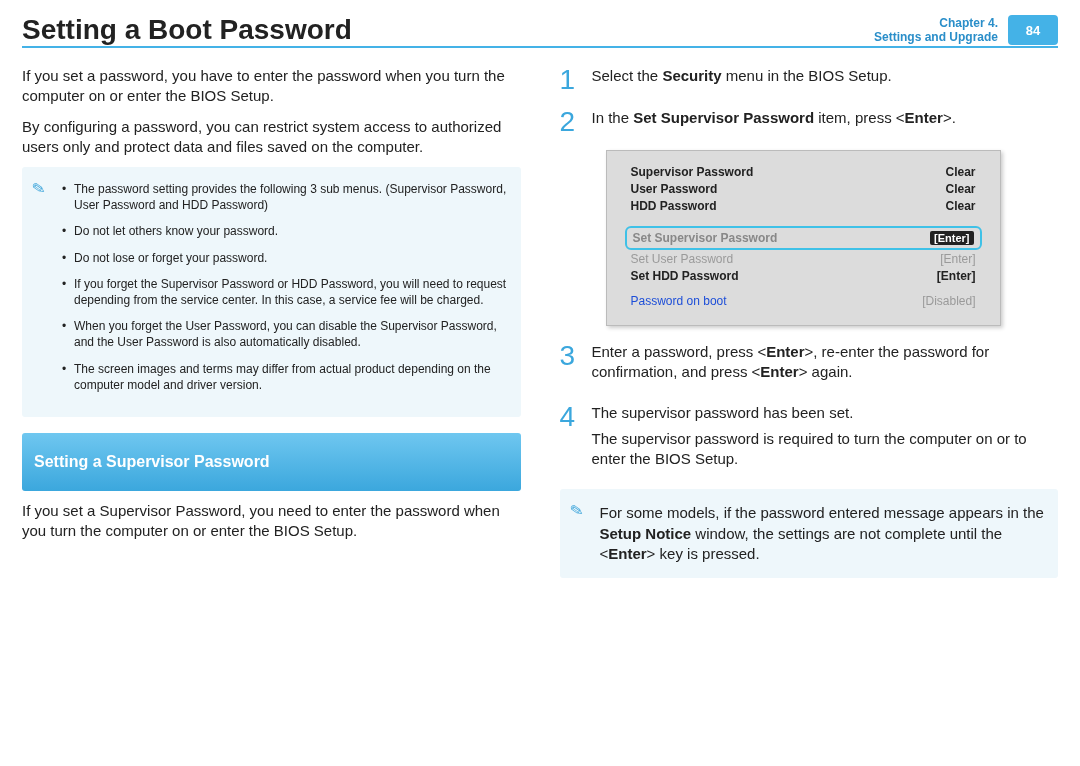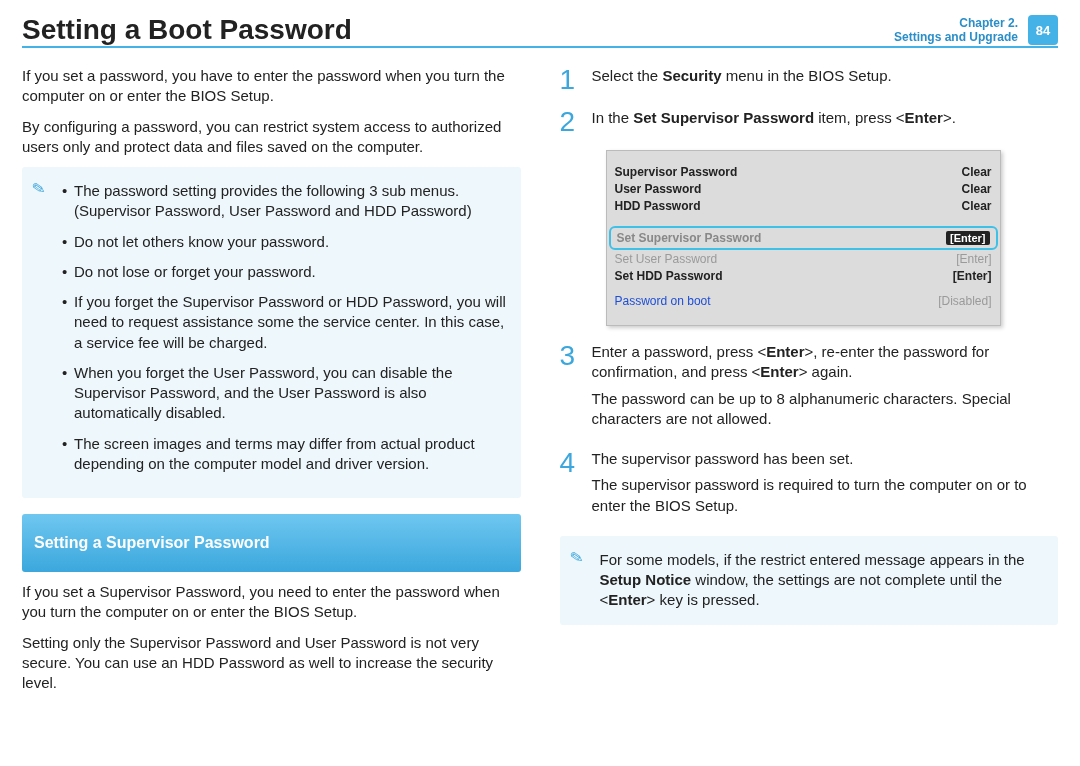--- a/index.html
+++ b/index.html
@@ -2,81 +2,80 @@
 <html><head>
 <meta charset="utf-8">
 <style>
   * { box-sizing: border-box; margin: 0; padding: 0; }
   body { font-family: "Segoe UI", Arial, sans-serif; color: #222; width: 1080px; background: #fff; }
   .page { padding: 14px 22px 22px 22px; }
   .header { display: flex; align-items: center; justify-content: space-between; border-bottom: 2px solid #44b2e7; margin-bottom: 18px; }
   .title { font-size: 28px; font-weight: 700; }
   .chap-wrap { display: flex; align-items: center; gap: 10px; }
   .chap-text { text-align: right; color: #2a8ec9; font-weight: 700; font-size: 12px; line-height: 1.2; }
-  .page-badge { background: #44b2e7; color: #fff; width: 30px; height: 30px; border-radius: 4px; display:flex;align-items:center;justify-content:center;font-weight:700;font-size:13px;}
+  .page-badge { background: #44b2e7; color: #fff; width: 50px; height: 30px; border-radius: 4px; display:flex;align-items:center;justify-content:center;font-weight:700;font-size:13px;}
   .cols { display: flex; gap: 39px; }
   .col { flex: 1; }
   p { font-size: 15px; line-height: 1.35; margin-bottom: 10px; }
   .note-box { background: #eef7fb; border-radius: 3px; padding: 14px 14px 14px 40px; margin: 10px 0 16px 0; position: relative; }
   .note-box .note-icon { position: absolute; left: 10px; top: 12px; color:#3fa6db; font-size:16px; transform: rotate(-10deg); }
   .note-box ul { list-style: none; }
-  .note-box li { position: relative; padding-left: 12px; margin-bottom: 10px; font-size: 15px; line-height:1.35; }
+  .note-box li { position: relative; padding-left: 12px; margin-bottom: 10px; font-size: 12px; line-height:1.35; }
   .note-box li::before { content: "•"; position: absolute; left: 0; top: 0; }
   .note-box.small p { font-size: 15px; margin:0; }
   .section-bar { background: linear-gradient(#6fc7f0, #3ba7dd); color: #fff; font-weight: 700; padding: 20px 12px; border-radius: 3px; margin: 6px 0 10px 0; font-size: 16px; }
   .step { display: flex; gap: 10px; margin-bottom: 14px; }
   .step-num { color: #3ba7dd; font-size: 28px; font-weight: 300; line-height: 1; width: 22px; flex-shrink:0; font-family: Arial, sans-serif;}
   .step-body { flex: 1; }
   .step-body p { margin-bottom: 6px; }
-  .bios-panel { background: #dcdcdc; border: 1px solid #bbb; width: 395px; margin: 8px 16px 16px 46px; padding: 14px 8px; font-family: Arial, sans-serif; box-shadow: 2px 2px 4px rgba(0,0,0,0.2);}
+  .bios-panel { background: #dcdcdc; border: 1px solid #bbb; width: 395px; margin: 8px 16px 16px 46px; padding: 14px 24px; font-family: Arial, sans-serif; box-shadow: 2px 2px 4px rgba(0,0,0,0.2);}
   .bios-row { display: flex; justify-content: space-between; font-size: 12px; font-weight: 700; color: #222; margin-bottom: 3px; }
   .bios-row.dim { color: #9a9a9a; font-weight:400;}
   .bios-sep { height: 8px; }
   .bios-highlight { border: 2px solid #3fc1e7; border-radius: 6px; padding: 3px 6px; margin: 2px -6px; }
   .bios-highlight .bios-row { color: #888; margin-bottom:0;}
   .bios-highlight .val-enter { background:#222; color:#fff; padding:0 4px; border-radius:2px; font-size:11px; display:inline-block; line-height:14px;}
   b { font-weight: 700; }
 </style>
 </head>
 <body>
 
 <div class="page">
 
   <div class="header">
     <div class="title">Setting a Boot Password</div>
     <div class="chap-wrap">
       <div class="chap-text">
-        <div>Chapter 2.</div>
+        <div>Chapter 4.</div>
         <div>Settings and Upgrade</div>
       </div>
       <div class="page-badge">84</div>
     </div>
   </div>
 
   <div class="cols">
 
     <div class="col">
       <p>If you set a password, you have to enter the password when you turn the computer on or enter the BIOS Setup.</p>
       <p>By configuring a password, you can restrict system access to authorized users only and protect data and files saved on the computer.</p>
 
       <div class="note-box">
         <span class="note-icon">✎</span>
         <ul>
           <li>The password setting provides the following 3 sub menus. (Supervisor Password, User Password and HDD Password)</li>
           <li>Do not let others know your password.</li>
           <li>Do not lose or forget your password.</li>
-          <li>If you forget the Supervisor Password or HDD Password, you will need to request assistance some the service center. In this case, a service fee will be charged.</li>
+          <li>If you forget the Supervisor Password or HDD Password, you will need to request depending from the service center. In this case, a service fee will be charged.</li>
           <li>When you forget the User Password, you can disable the Supervisor Password, and the User Password is also automatically disabled.</li>
           <li>The screen images and terms may differ from actual product depending on the computer model and driver version.</li>
         </ul>
       </div>
 
       <div class="section-bar">Setting a Supervisor Password</div>
       <p>If you set a Supervisor Password, you need to enter the password when you turn the computer on or enter the BIOS Setup.</p>
-      <p>Setting only the Supervisor Password and User Password is not very secure. You can use an HDD Password as well to increase the security level.</p>
     </div>
 
     <div class="col">
 
       <div class="step">
         <div class="step-num">1</div>
         <div class="step-body">
           <p><span>Select the </span><b>Security</b><span> menu in the BIOS Setup.</span></p>
         </div>
       </div>
@@ -120,32 +119,31 @@
         <div class="bios-row dim">
             <span style="color:#1d4ed8">Password on boot</span>
             <span>[Disabled]</span>
           </div>
       </div>
 
       <div class="step">
         <div class="step-num">3</div>
         <div class="step-body">
           <p><span>Enter a password, press &lt;</span><b>Enter</b><span>&gt;, re-enter the password for confirmation, and press &lt;</span><b>Enter</b><span>&gt; again.</span></p>
-          <p>The password can be up to 8 alphanumeric characters. Special characters are not allowed.</p>
         </div>
       </div>
 
       <div class="step">
         <div class="step-num">4</div>
         <div class="step-body">
           <p>The supervisor password has been set.</p>
           <p>The supervisor password is required to turn the computer on or to enter the BIOS Setup.</p>
         </div>
       </div>
 
       <div class="note-box small">
         <span class="note-icon">✎</span>
-        <p><span>For some models, if the restrict entered message appears in the </span><b>Setup Notice</b><span> window, the settings are not complete until the &lt;</span><b>Enter</b><span>&gt; key is pressed.</span></p>
+        <p><span>For some models, if the password entered message appears in the </span><b>Setup Notice</b><span> window, the settings are not complete until the &lt;</span><b>Enter</b><span>&gt; key is pressed.</span></p>
       </div>
 
     </div>
   </div>
 </div>
 
 </body></html>

